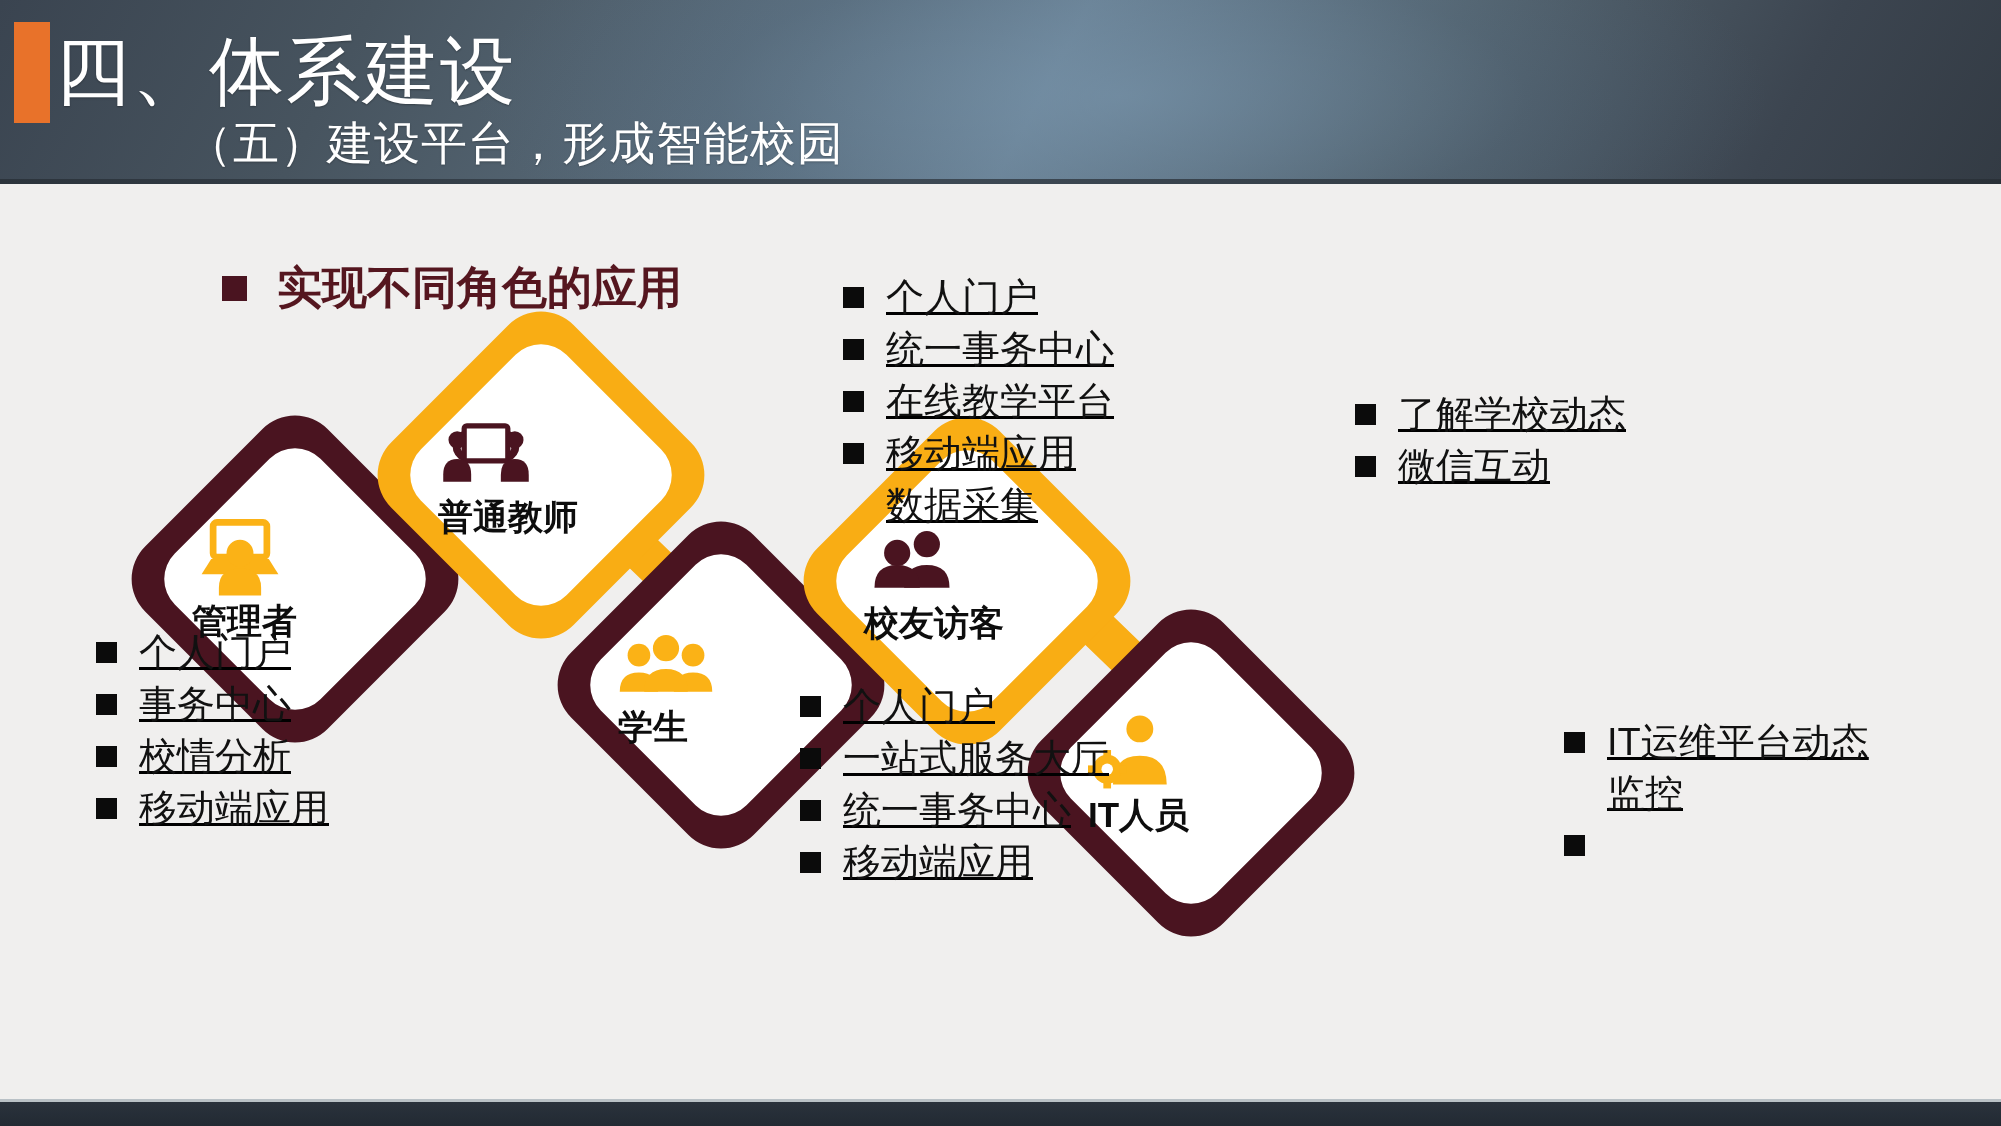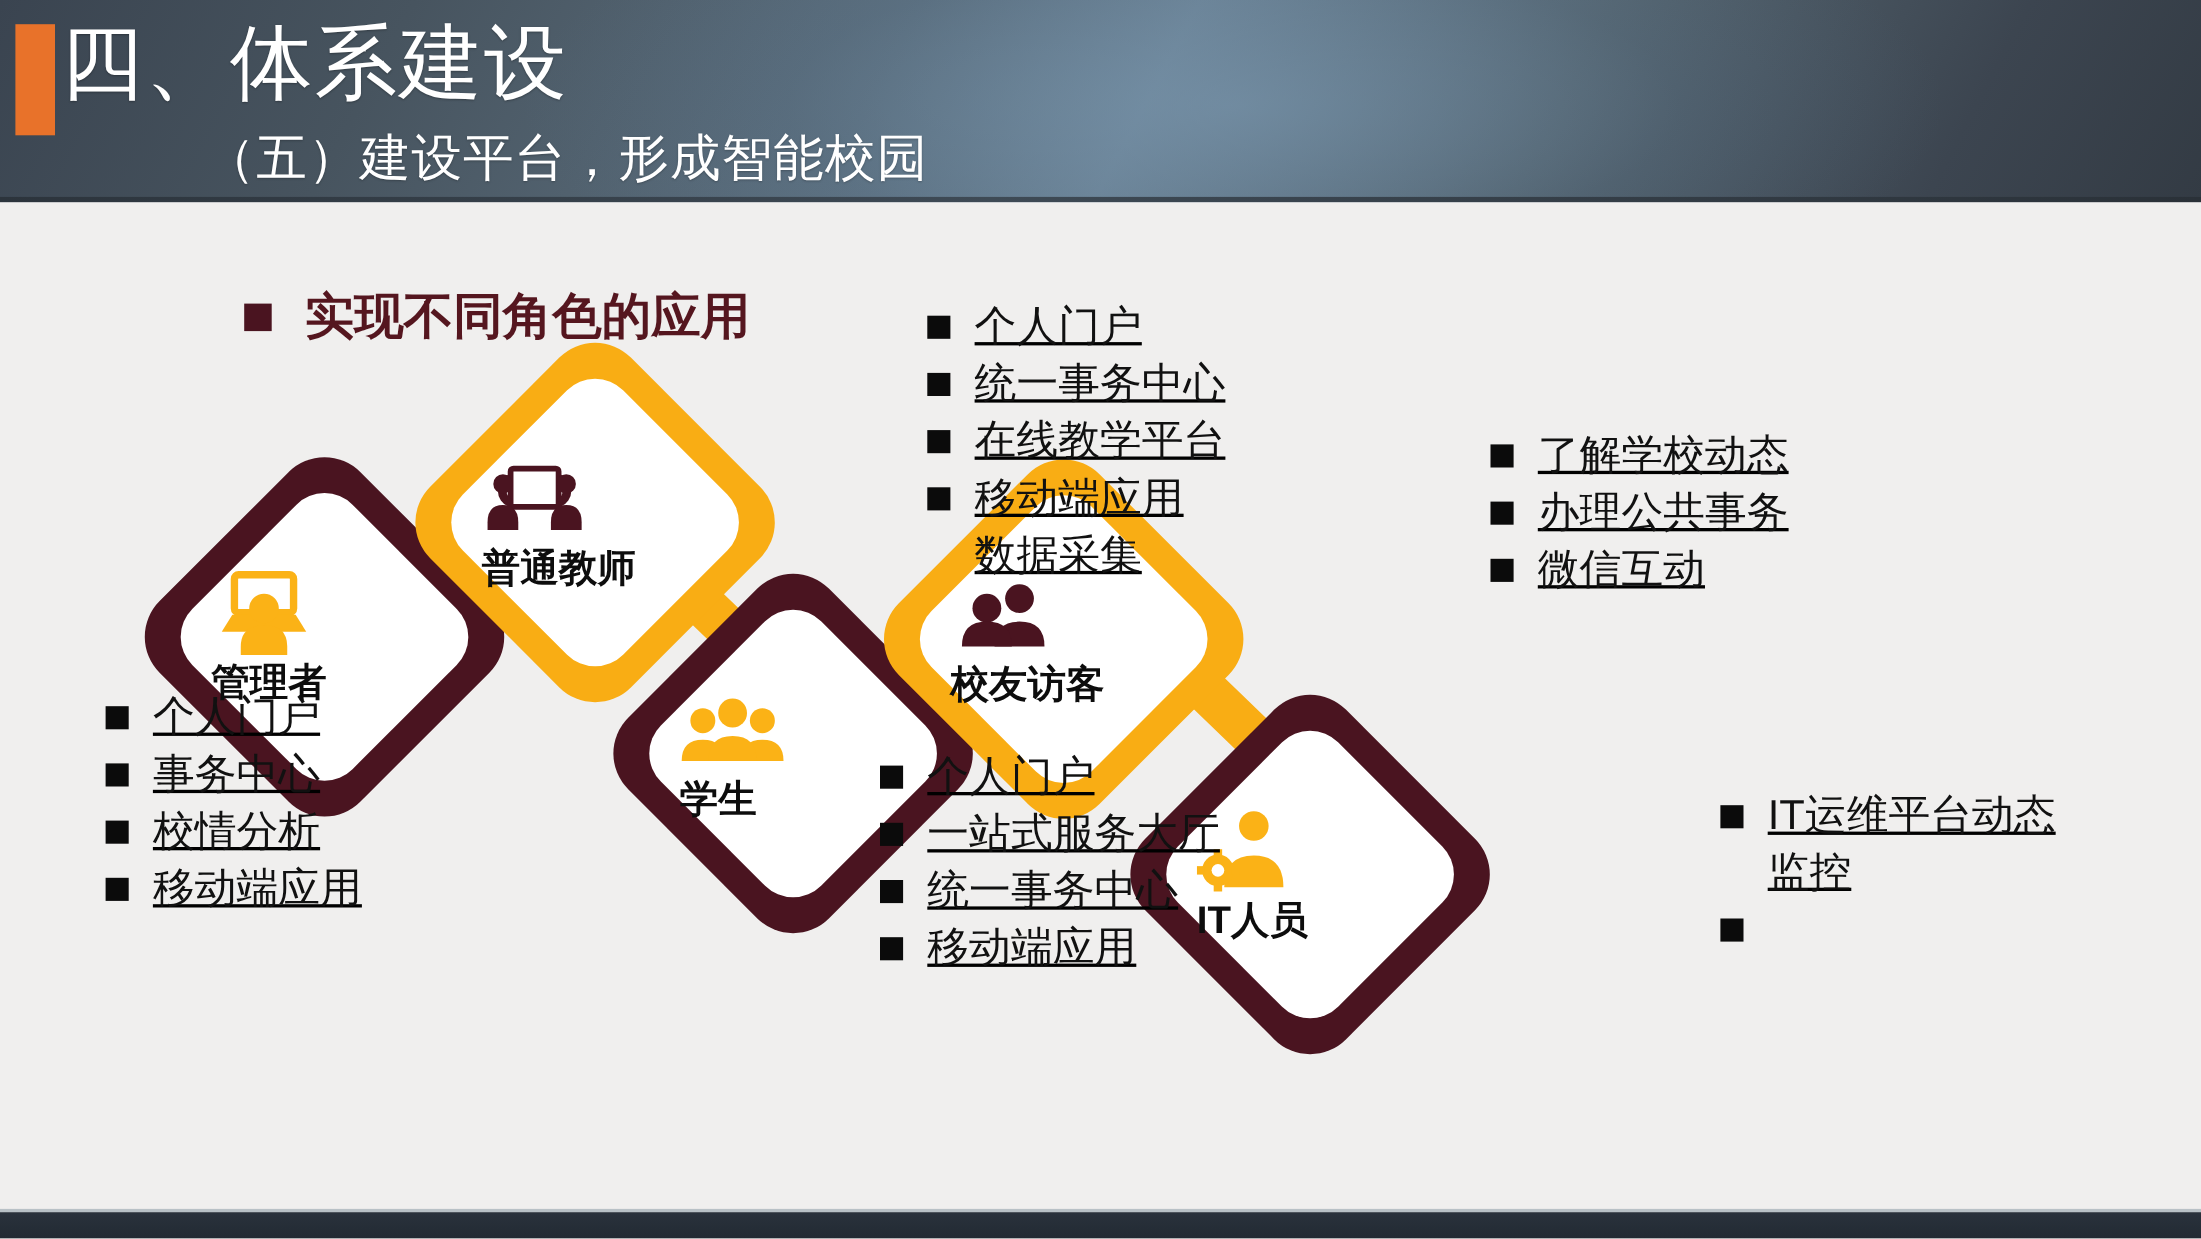--- a/index.html
+++ b/index.html
@@ -20,21 +20,21 @@
   }
   .header:after{
     content:"";position:absolute;left:0;right:0;bottom:0;height:5px;
     background:linear-gradient(90deg,#2c343c,#3e4a55 45%,#2a3138);
   }
   .hdr-bar{
     position:absolute;left:14px;top:22px;width:36px;height:101px;
     background:#e8722a;
   }
   .hdr-title{
-    position:absolute;left:55px;top:10px;
+    position:absolute;left:55px;top:24px;
     font-size:75px;line-height:94px;color:#ffffff;font-weight:400;
     letter-spacing:2px;white-space:nowrap;
     text-shadow:0 1px 2px rgba(0,0,0,.30);
     text-align:center;
   }
   .hdr-sub{
     position:absolute;left:186px;top:113px;
     font-size:46px;line-height:60px;color:#ffffff;font-weight:400;
     letter-spacing:1px;white-space:nowrap;
     text-shadow:0 1px 2px rgba(0,0,0,.25);
@@ -167,21 +167,21 @@
         <svg class="glyph" viewBox="0 0 110 70">
           <circle cx="72" cy="18" r="15" fill="#4a1420"></circle>
           <path d="M46 68 q0 -26 26 -26 q26 0 26 26 Z" fill="#4a1420"></path>
           <circle cx="38" cy="28" r="15" fill="#4a1420"></circle>
           <path d="M12 68 q0 -26 26 -26 q26 0 26 26 Z" fill="#4a1420"></path>
         </svg>
         <div class="nlabel">校友访客</div>
       </div>
     </div>
 
-    <div class="node" style="left:1062px;top:482px;">
+    <div class="node" style="left:1062px;top:460px;">
       <div class="ring" style="left:0;top:0;width:258px;height:258px;background:#4a1420;"></div>
       <div class="face"></div>
       <div class="inner">
         <svg class="glyph" viewBox="0 0 100 78">
           <circle cx="54" cy="16" r="14" fill="#fbb216"></circle>
           <path d="M26 74 q0 -30 28 -30 q28 0 28 30 Z" fill="#fbb216"></path>
           <circle cx="20" cy="58" r="15" fill="#fbb216"></circle>
           <circle cx="20" cy="58" r="6" fill="#ffffff"></circle>
           <g fill="#fbb216">
             <rect x="16" y="38" width="8" height="7"></rect>
@@ -217,24 +217,20 @@
       </div>
     </div>
 
     <div class="blk" style="left:1355px;top:205px;">
       <div class="row">
         <span class="bsq"></span>
         <span class="btx">了解学校动态</span>
       </div>
       <div class="row">
         <span class="bsq"></span>
-        <span class="btx">办理公共事务</span>
-      </div>
-      <div class="row">
-        <span class="bsq"></span>
         <span class="btx">微信互动</span>
       </div>
     </div>
 
     <div class="blk" style="left:96px;top:443px;">
       <div class="row">
         <span class="bsq"></span>
         <span class="btx">个人门户</span>
       </div>
       <div class="row">

